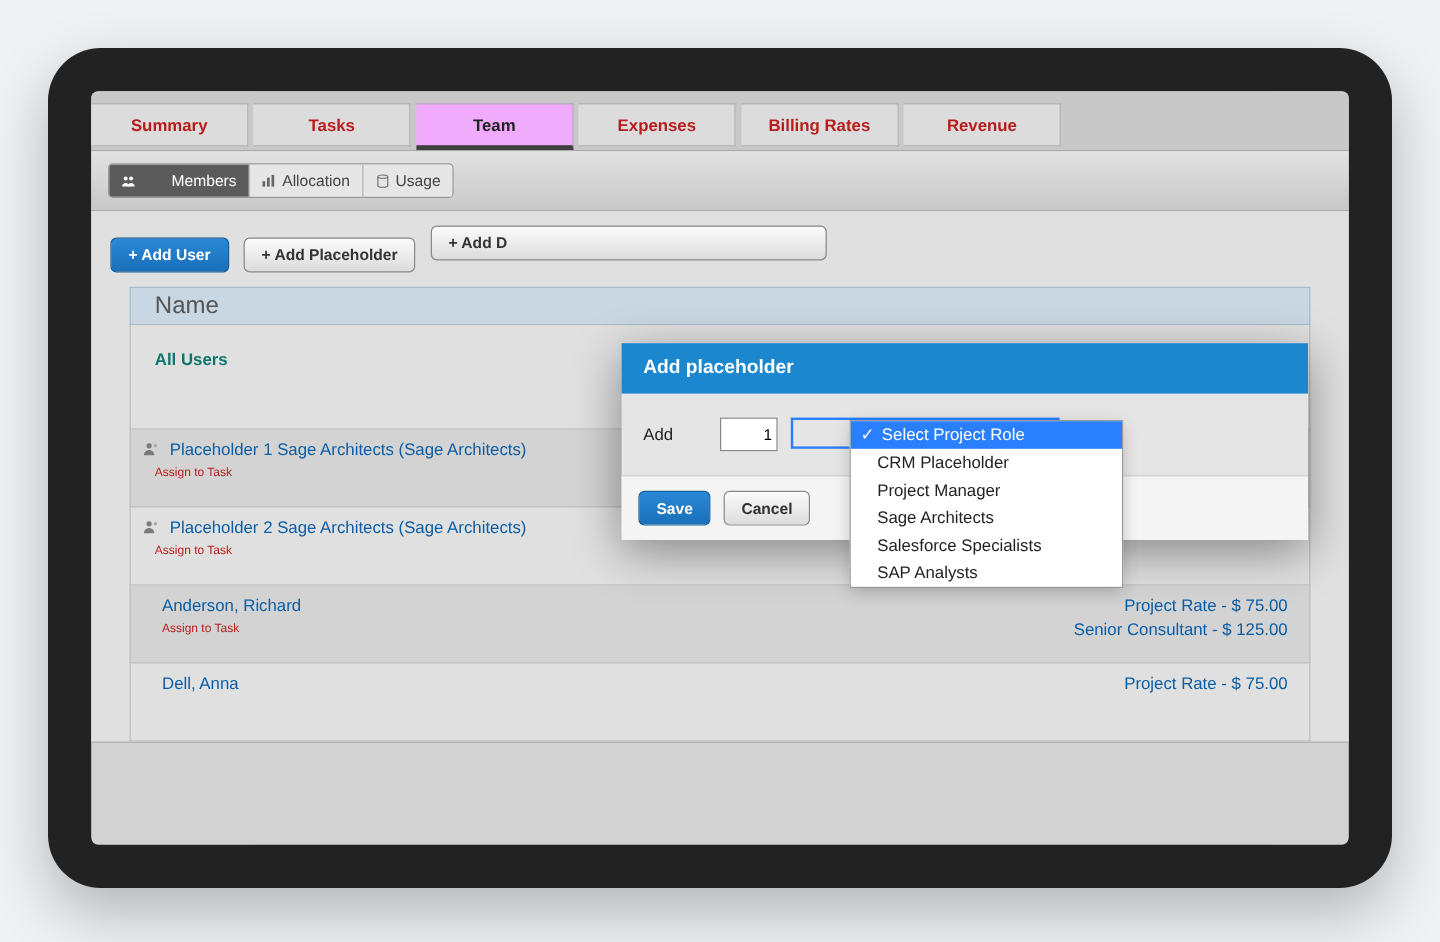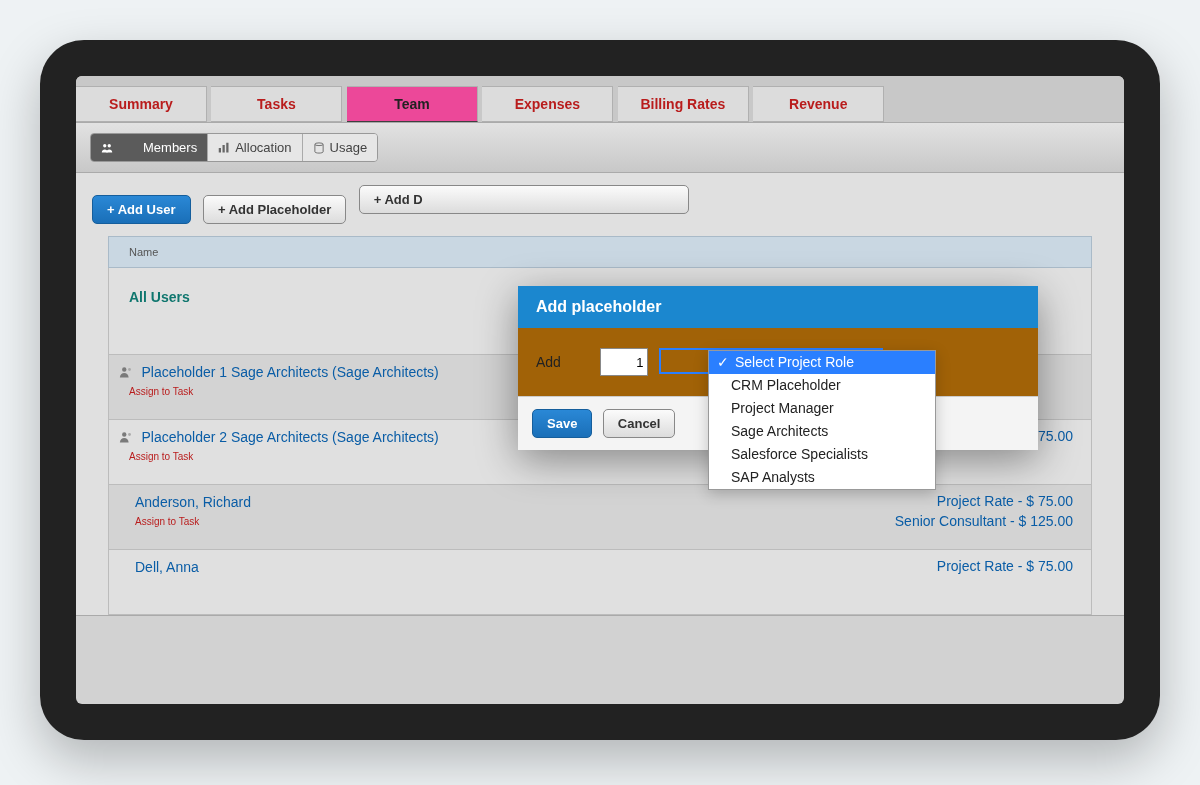--- a/index.html
+++ b/index.html
@@ -14,21 +14,21 @@
   border-radius:6px;overflow:hidden;box-sizing:border-box;
 }
 
 .top-tabs{background:#c8c8c8;border-bottom:1px solid #aaa;}
 .top-tab{
   display:inline-block;width:130px;height:34px;line-height:34px;
   background:#dcdcdc;border-right:1px solid #b0b0b0;border-bottom:1px solid #b0b0b0;
   text-align:center;font-size:14px;font-weight:600;color:#b91c1c;cursor:pointer;
   margin-top:5px;border-top:1px solid #b0b0b0;
 }
-.top-tab.active{background:#ec4899;color:#222;border-bottom:1px solid #404040;margin-top:10px;}
+.top-tab.active{background:#f0abfc;color:#222;border-bottom:4px solid #404040;margin-top:10px;}
 
 .subnav{
   background:#d9d9d9;padding:10px 14px;border-bottom:1px solid #aaa;
   background:linear-gradient(#e2e2e2,#c8c8c8);
 }
 .pill-group{display:inline-flex;border:1px solid #999;border-radius:4px;overflow:hidden;}
 .pill{
   padding:6px 10px;font-size:13px;color:#444;background:#e6e6e6;cursor:pointer;
   display:inline-flex;align-items:center;gap:5px;border-right:1px solid #aaa;
 }
@@ -39,36 +39,36 @@
 .actions{padding:12px 16px 0 16px;border-bottom:1px solid #aaa;background:#e0e0e0;}
 .btn{
   display:inline-block;padding:6px 14px;border:1px solid #888;border-radius:5px;
   font-size:13px;font-weight:600;color:#333;background:linear-gradient(#fbfbfb,#dcdcdc);
   margin-right:8px;cursor:pointer;
 }
 .btn.primary{background:linear-gradient(#2a88d6,#1a6fb8);color:#fff;border-color:#155e9c;}
 
 .grid-header{
   background:#c9d7e2;border:1px solid #a9bac8;height:30px;line-height:30px;
-  color:#555;font-size:11px;padding:0 20px;margin:12px 16px 0 16px;
+  color:#555;font-size:20px;padding:0 20px;margin:12px 16px 0 16px;
 }
 .grid-row{
   background:#d3d3d3;border:1px solid #bcbcbc;border-top:none;min-height:46px;
   padding:8px 20px 10px 20px;margin:0 16px;position:relative;
 }
 .grid-row.alt{background:#e0e0e0;}
 .title-link{color:#0a5da6;font-size:14px;font-weight:400;}
 .sub-link{color:#b91c1c;font-size:10px;}
 .rate{position:absolute;right:18px;top:8px;color:#0a5da6;font-size:14px;}
 .rate2{position:absolute;right:18px;top:28px;color:#0a5da6;font-size:14px;}
 .ph-icon{width:14px;height:14px;display:inline-block;vertical-align:middle;margin-right:4px;margin-left:-10px;}
 .ph-icon svg{width:14px;height:14px;}
 
 .modal{
-  position:absolute;left:442px;top:210px;width:520px;background:#a16207;
+  position:absolute;left:442px;top:210px;width:572px;background:#e5e5e5;
   box-shadow:0 10px 40px rgba(0,0,0,.4);border-radius:3px;z-index:10;
 }
 .modal-hd{
   background:#1b87cf;color:#fff;font-weight:700;font-size:16px;
   padding:12px 18px;
 }
 .modal-bd{padding:20px 18px;position:relative;}
 .fld-label{font-size:14px;color:#222;display:inline-block;width:60px;}
 .num-input{
   width:40px;height:24px;border:1px solid #888;text-align:right;padding-right:4px;

